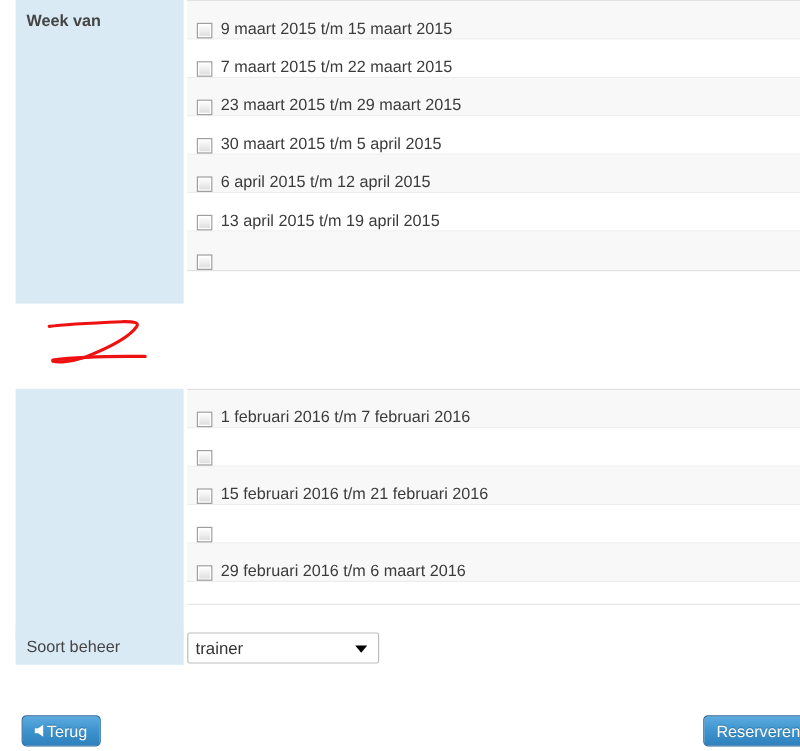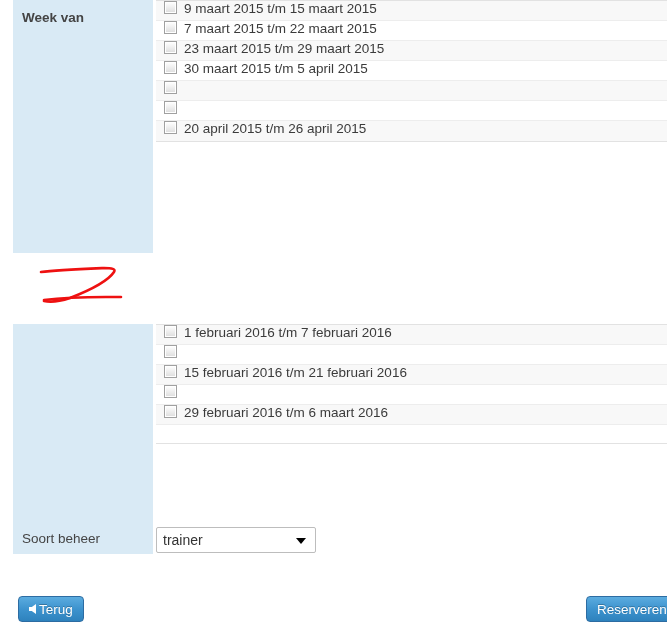--- a/index.html
+++ b/index.html
@@ -52,22 +52,22 @@
   }
 
   
   .check-list {
     border-top: 1px solid #e2e2e2;
     border-bottom: 1px solid #e2e2e2;
     background: #ffffff;
   }
   .check-row {
     display: flex;
-    align-items: flex-start;
-    height: 20px;
+    align-items: flex-end;
+    height: 32px;
     box-sizing: border-box;
     padding-left: 8px;
     border-bottom: 1px solid #ededed;
     background: #ffffff;
   }
   .check-row.odd {
     background: #f8f8f8;
   }
   .check-row:last-child {
     border-bottom: none;
@@ -211,27 +211,28 @@
         <div class="check-row odd">
           <span class="cb"></span>
           <span class="cb-label">23 maart 2015 t/m 29 maart 2015</span>
         </div>
         <div class="check-row">
           <span class="cb"></span>
           <span class="cb-label">30 maart 2015 t/m 5 april 2015</span>
         </div>
         <div class="check-row odd">
           <span class="cb"></span>
-        </div>
-        <div class="check-row">
-          <span class="cb"></span>
-        </div>
-        <div class="check-row odd">
-          <span class="cb"></span>
-          <span class="cb-label">20 april 2015 t/m 26 april 2015</span>
+          <span class="cb-label">6 april 2015 t/m 12 april 2015</span>
+        </div>
+        <div class="check-row">
+          <span class="cb"></span>
+          <span class="cb-label">13 april 2015 t/m 19 april 2015</span>
+        </div>
+        <div class="check-row odd">
+          <span class="cb"></span>
         </div>
 
       </div>
     </div>
   </div>
 
   <div class="form-row" style="top:324px;">
     <div class="label-cell" style="height:209px;"></div>
     <div class="field-cell">
       <div class="check-list">

